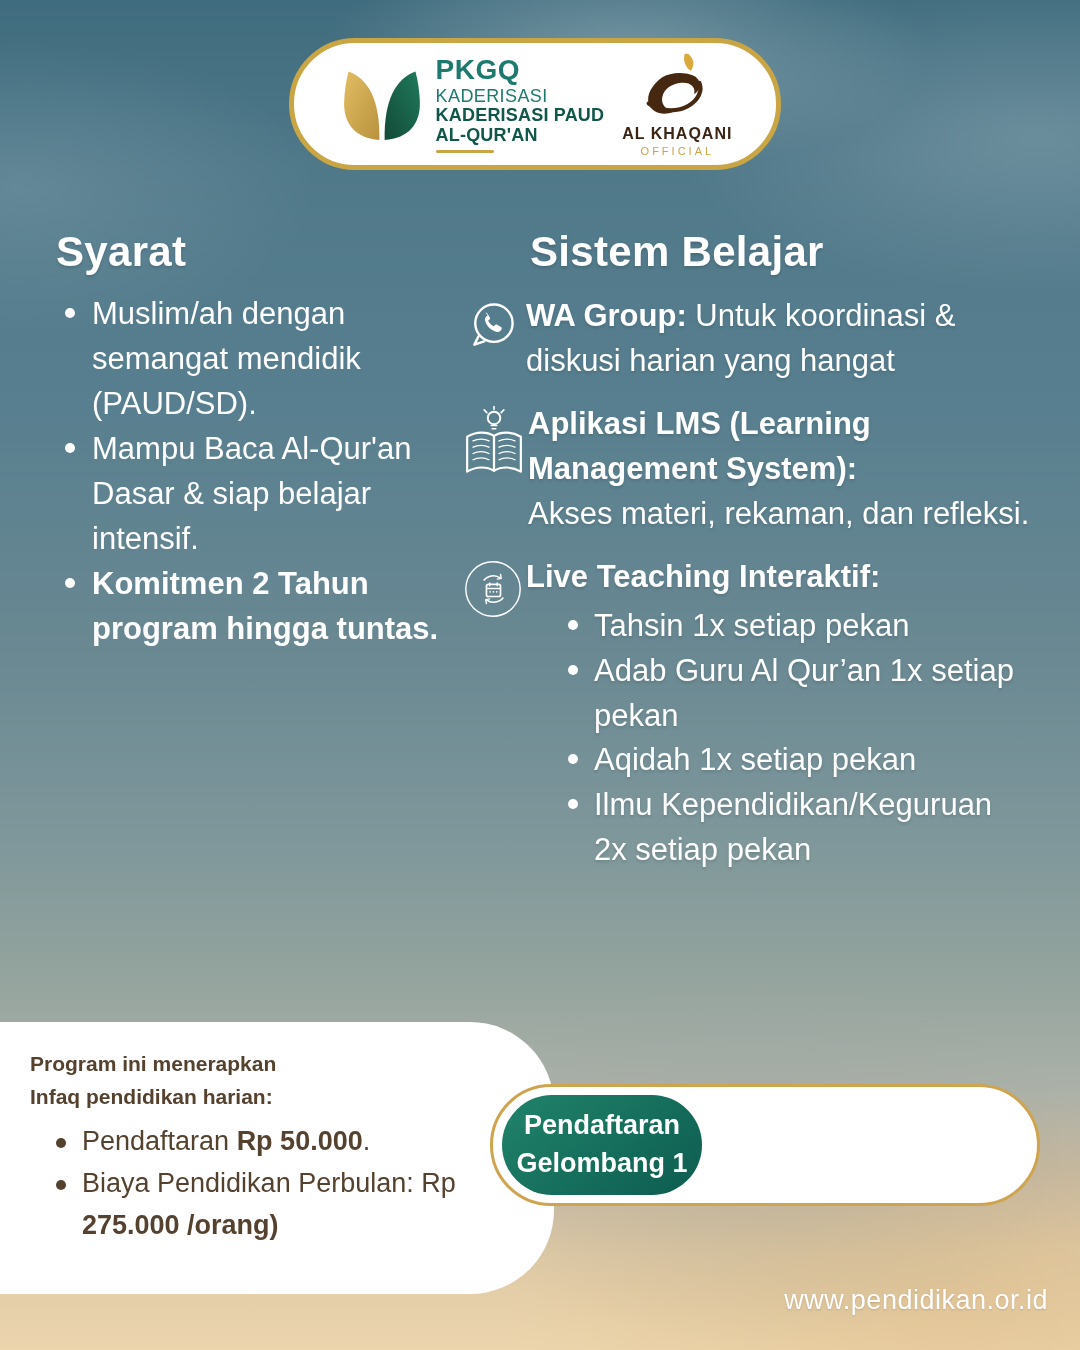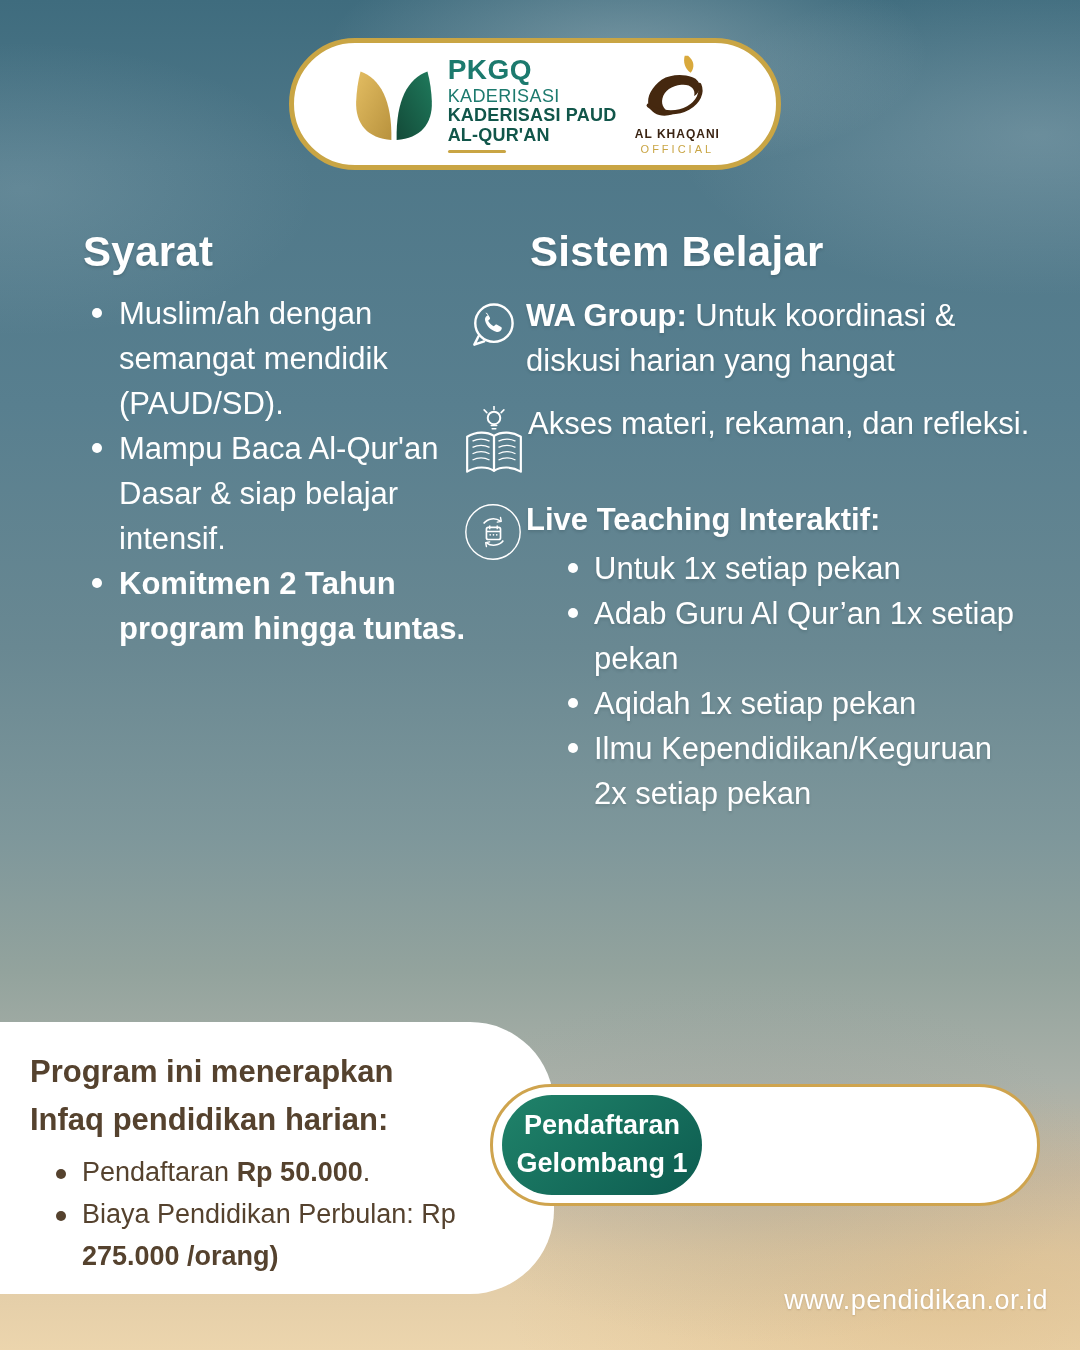--- a/index.html
+++ b/index.html
@@ -20,24 +20,24 @@
     background:#ffffff;border:5px solid #c9a544;border-radius:66px;
     display:flex;align-items:center;justify-content:center;gap:18px;padding:0 26px;
   }
   .badge-left{display:flex;align-items:center;gap:10px;}
   .pkgq-text{display:flex;flex-direction:column;line-height:1.08;}
   .pkgq-acronym{font-size:28px;font-weight:bold;color:#1c7a6e;letter-spacing:.5px;}
   .pkgq-l1{font-size:18px;color:#1c7a6e;letter-spacing:.4px;margin-top:2px;}
   .pkgq-l2,.pkgq-l3{font-size:18px;font-weight:bold;color:#11564a;letter-spacing:.2px;}
   .gold-underline{width:58px;height:3px;background:#c9a544;margin-top:5px;border-radius:2px;}
   .badge-right{display:flex;flex-direction:column;align-items:center;line-height:1;}
-  .partner-name{font-size:12px;font-weight:bold;color:#3a2413;letter-spacing:1px;margin-top:2px;}
+  .partner-name{font-size:16px;font-weight:bold;color:#3a2413;letter-spacing:1px;margin-top:2px;}
   .partner-sub{font-size:11px;color:#c9a544;letter-spacing:3px;margin-top:4px;font-variant:small-caps;}
   
-  .col-left{position:absolute;left:83px;top:228px;width:398px;color:#fff;}
+  .col-left{position:absolute;left:56px;top:228px;width:398px;color:#fff;}
   .col-right{position:absolute;left:460px;top:228px;width:572px;color:#fff;}
   .section-title{margin:0;font-size:42px;font-weight:bold;color:#fff;letter-spacing:.3px;
     text-shadow:0 2px 3px rgba(30,50,56,.22);}
   .col-right .section-title{margin-left:70px;}
   .body-text{font-size:31px;line-height:1.45;text-shadow:0 2px 3px rgba(30,50,56,.18);}
   ul.dot-list{list-style:none;margin:16px 0 0 0;padding:0;}
   ul.dot-list li{position:relative;padding-left:36px;font-size:31px;line-height:1.45;}
   ul.dot-list li::before{content:"";position:absolute;left:9px;top:16px;width:10px;height:10px;border-radius:50%;background:currentColor;}
   ul.dot-list li.bold{font-weight:bold;}
   .rows{margin-top:18px;}
@@ -46,21 +46,21 @@
   .row-text{flex:1;}
   .block{display:block;}
   ul.sub-list{list-style:none;margin:4px 0 0 0;padding:0 0 0 34px;}
   ul.sub-list li{position:relative;padding-left:34px;font-size:31px;line-height:1.45;}
   ul.sub-list li::before{content:"";position:absolute;left:8px;top:16px;width:10px;height:10px;border-radius:50%;background:#fff;}
   
   .panel{
     position:absolute;left:0;top:1022px;width:554px;height:272px;background:#ffffff;
     border-radius:0 84px 84px 0;padding:26px 14px 0 30px;color:#55422e;
   }
-  .panel-heading{font-size:31px;font-weight:bold;line-height:1.55;}
+  .panel-heading{font-size:21px;font-weight:bold;line-height:1.55;}
   ul.brown-list{list-style:none;margin:8px 0 0 0;padding:0 0 0 16px;}
   ul.brown-list li{position:relative;padding-left:36px;font-size:27px;line-height:1.55;}
   ul.brown-list li::before{content:"";position:absolute;left:10px;top:17px;width:10px;height:10px;border-radius:50%;background:#55422e;}
   
   .pill{
     position:absolute;left:490px;top:1084px;width:550px;height:122px;z-index:5;
     background:#ffffff;border:3px solid #cfa44e;border-radius:62px;
     display:flex;align-items:center;padding:9px;
   }
   .capsule{
@@ -152,20 +152,21 @@
           <svg viewBox="0 0 76 82" width="68" height="74" aria-hidden="true">
             <circle cx="38" cy="13" r="7" stroke="#fff" stroke-width="2.2" fill="none"></circle>
             <path d="M35 21.5 h6 M36 25 h4" stroke="#fff" stroke-width="1.8" stroke-linecap="round"></path>
             <path d="M27 4 l3 3 M49 4 l-3 3 M38 0 v3.5" stroke="#fff" stroke-width="1.8" stroke-linecap="round"></path>
             <path d="M8 34 C18 28 30 28 38 33 L38 72 C30 67 18 67 8 73 Z" fill="none" stroke="#fff" stroke-width="2.4" stroke-linejoin="round"></path>
             <path d="M68 34 C58 28 46 28 38 33 L38 72 C46 67 58 67 68 73 Z" fill="none" stroke="#fff" stroke-width="2.4" stroke-linejoin="round"></path>
             <path d="M14 39 C20 36 27 36 33 39 M14 46 C20 43 27 43 33 46 M14 53 C20 50 27 50 33 53 M14 60 C20 57 27 57 33 60 M43 39 C49 36 56 36 62 39 M43 46 C49 43 56 43 62 46 M43 53 C49 50 56 50 62 53 M43 60 C49 57 56 57 62 60" stroke="#fff" stroke-width="1.5" fill="none"></path>
           </svg>
         </span>
         <p class="row-text body-text" style="margin:0;">
+          <strong class="block">Aplikasi LMS (Learning Management System):</strong>
           <span class="block">Akses materi, rekaman, dan refleksi.</span>
         </p>
       </div>
 
       <div class="row">
         <span class="icon-box">
           <svg viewBox="0 0 64 64" width="60" height="60" aria-hidden="true">
             <circle cx="32" cy="32" r="29" stroke="#fff" stroke-width="1.5" fill="none"></circle>
             <rect x="25" y="27" width="15" height="13" rx="2" stroke="#fff" stroke-width="1.8" fill="none"></rect>
             <path d="M28.5 25 v4 M36.5 25 v4 M25 31.5 h15" stroke="#fff" stroke-width="1.5"></path>
@@ -174,21 +175,21 @@
               <circle cx="36" cy="35" r="0.9" fill="#fff"></circle>
             <path d="M22 23 A13 13 0 0 1 40 20.5" stroke="#fff" stroke-width="1.7" fill="none"></path>
             <path d="M40 16.5 l.8 4.2 -4.2 .8" stroke="#fff" stroke-width="1.5" fill="none" stroke-linecap="round" stroke-linejoin="round"></path>
             <path d="M43 41 A13 13 0 0 1 25 43.5" stroke="#fff" stroke-width="1.7" fill="none"></path>
             <path d="M25 47.5 l-.8 -4.2 4.2 -.8" stroke="#fff" stroke-width="1.5" fill="none" stroke-linecap="round" stroke-linejoin="round"></path>
           </svg>
         </span>
         <div class="row-text body-text">
           <strong>Live Teaching Interaktif:</strong>
           <ul class="sub-list">
-            <li><span>Untuk 1x setiap pekan</span></li>
+            <li><span>Tahsin 1x setiap pekan</span></li>
             <li><span>Adab Guru Al Qur’an 1x setiap pekan</span></li>
             <li><span>Aqidah 1x setiap pekan</span></li>
             <li><span>Ilmu Kependidikan/Keguruan 2x setiap pekan</span></li>
           </ul>
         </div>
       </div>
 
     </div>
   </section>
 

